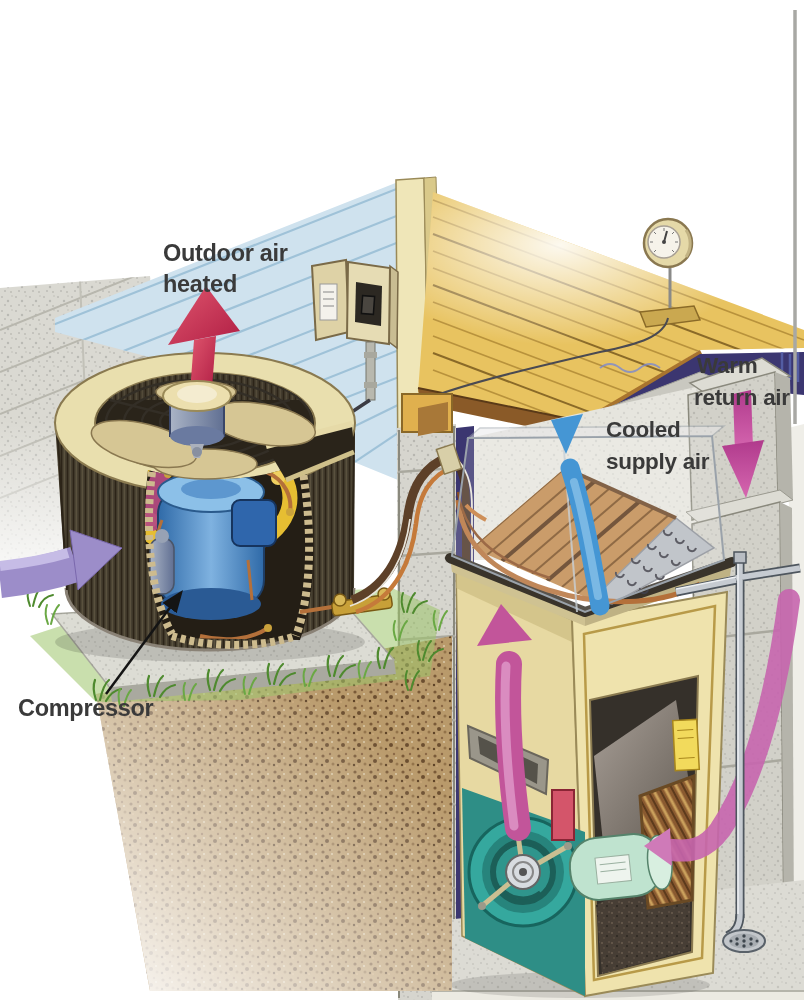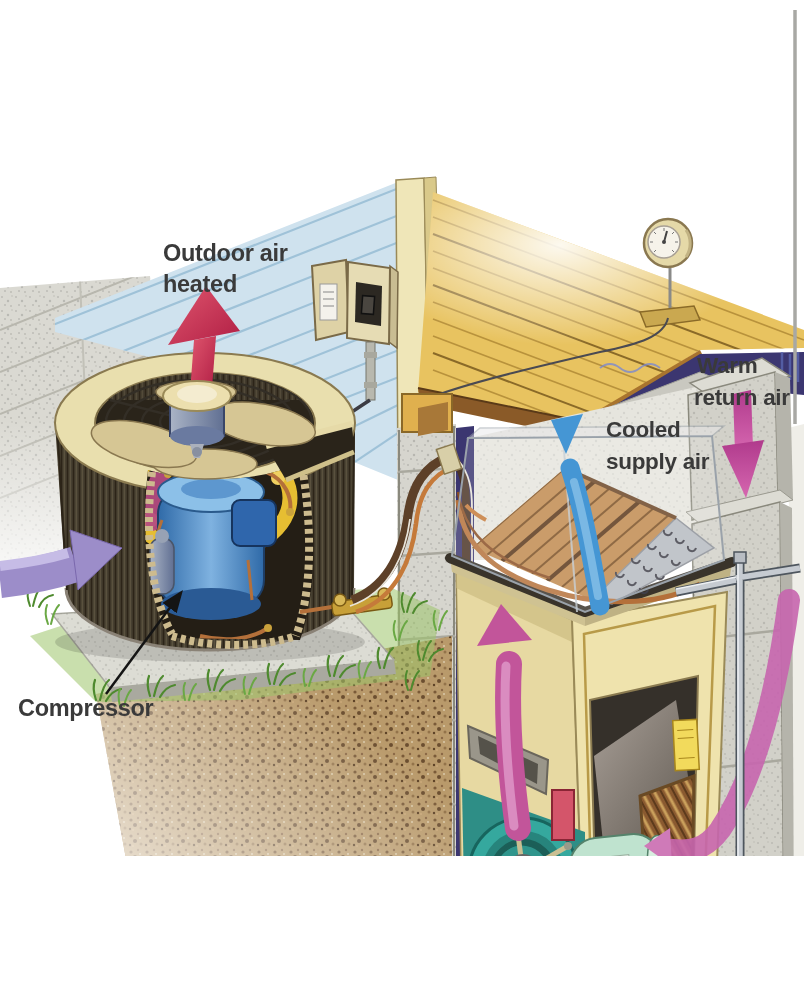--- a/index.html
+++ b/index.html
@@ -1,16 +1,16 @@
 <!DOCTYPE html>
 <html><head>
 <meta charset="utf-8">
 <style>
   html,body{margin:0;padding:0;background:#ffffff;}
-  .stage{position:relative;width:804px;height:856px;background:#fdba74;overflow:hidden;
+  .stage{position:relative;width:804px;height:1000px;background:#fdba74;overflow:hidden;
          font-family:"Liberation Sans", sans-serif;}
   svg{display:block;}
   text{font-family:"Liberation Sans", sans-serif;font-weight:bold;fill:#3a3a3a;}
   .lbl-lg{font-size:23.5px;letter-spacing:-0.3px;}
   .lbl-md{font-size:22.5px;letter-spacing:-0.3px;}
 </style>
 </head>
 <body>
 
 <div class="stage">

